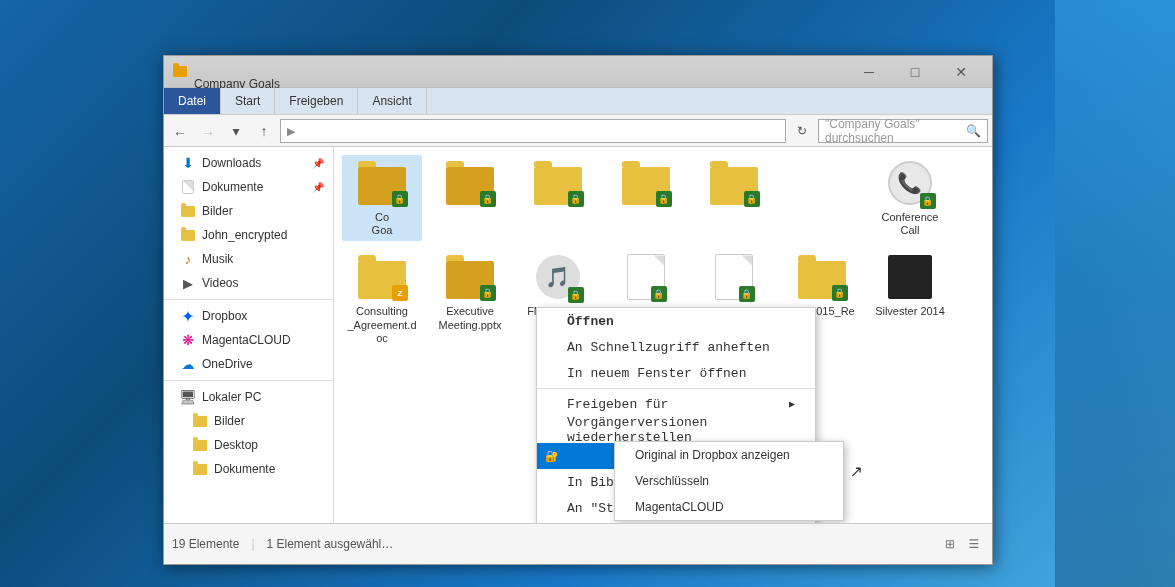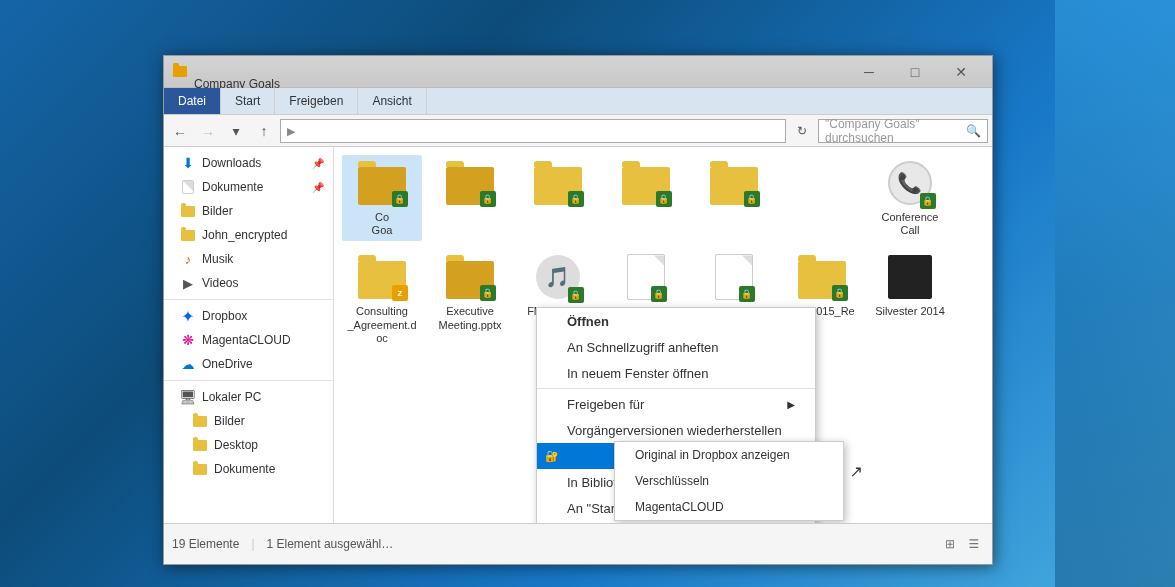--- a/index.html
+++ b/index.html
@@ -348,20 +348,21 @@
       font-size: 13px;
     }
     .menu-item {
       padding: 5px 20px 5px 30px;
       cursor: pointer;
       color: #333;
       display: flex;
       align-items: center;
       justify-content: space-between;
       height: 26px;
+      font-family: Liberation Mono, monospace;
     }
     .menu-item.active { background: #0078d7; color: white; }
     .menu-item-bold {
       font-weight: bold;
     }
     .menu-separator {
       height: 1px;
       background: #e0e0e0;
       margin: 2px 0;
     }

